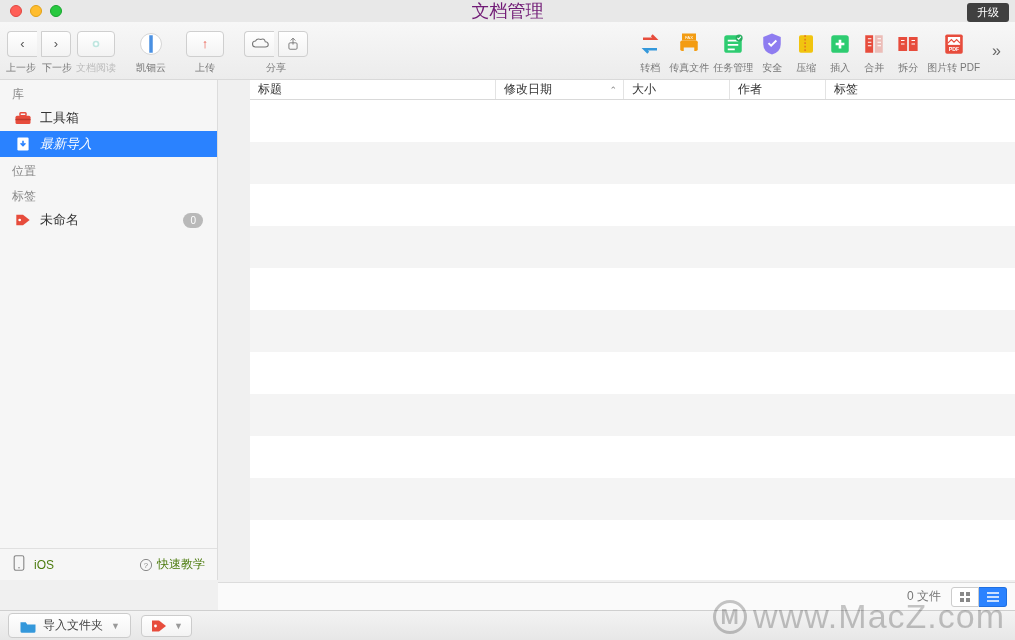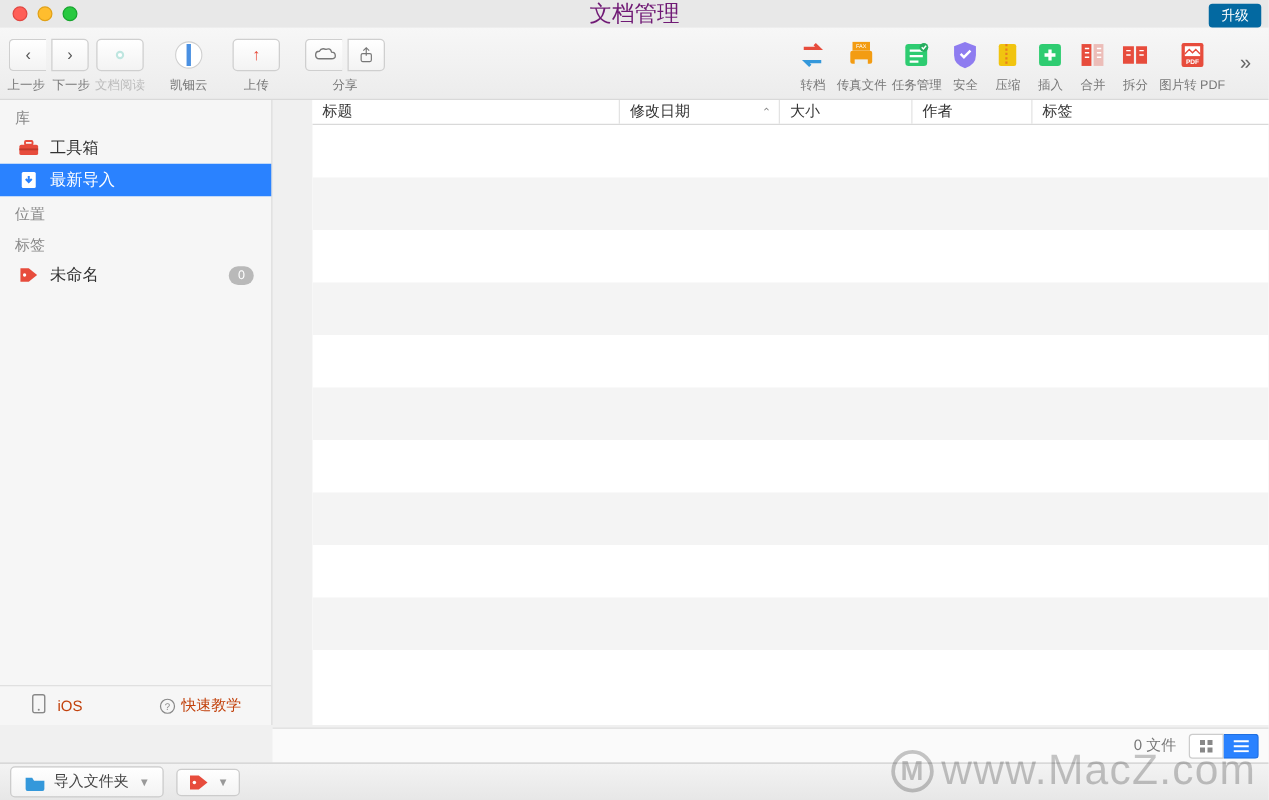--- a/index.html
+++ b/index.html
@@ -5,21 +5,21 @@
     * { margin: 0; padding: 0; box-sizing: border-box; font-family: -apple-system, "Helvetica Neue", Arial, sans-serif; }
     body { width: 1015px; height: 640px; background: #f0f0f0; overflow: hidden; position: relative; }
 
     .titlebar { height: 22px; display: flex; align-items: center; position: relative; background: #e8e8e8; }
     .traffic { display: flex; gap: 8px; padding-left: 10px; }
     .tl { width: 12px; height: 12px; border-radius: 50%; }
     .tl.red { background: #ff5f57; border: 0.5px solid #e14640; }
     .tl.yellow { background: #ffbd2e; border: 0.5px solid #e1a116; }
     .tl.green { background: #28c940; border: 0.5px solid #17a52e; }
     .title-center { position: absolute; left: 50%; transform: translateX(-50%); font-size: 18px; color: #701a75; }
-    .upgrade { position: absolute; right: 6px; top: 3px; background: #0369a1; color: #fff; font-size: 11px; padding: 2px 10px; border-radius: 3px; }
+    .upgrade { position: absolute; right: 6px; top: 3px; background: #404040; color: #fff; font-size: 11px; padding: 2px 10px; border-radius: 3px; }
 
     .toolbar { height: 58px; display: flex; align-items: center; background: linear-gradient(#f7f7f7,#ececec); border-bottom: 1px solid #d9d9d9; padding: 0 6px; }
     .tgroup { display: flex; flex-direction: column; align-items: center; margin-right: 4px; }
     .tgroup.wide { margin-right: 20px; }
     .ticons { display: flex; gap: 4px; align-items: center; height: 34px; }
     .tbtn { width: 38px; height: 26px; border: 1px solid #cfcfcf; border-radius: 4px; background: linear-gradient(#ffffff,#f3f3f3); display: flex; align-items: center; justify-content: center; font-size: 13px; color: #555; }
     .tbtn.narrow { width: 30px; }
     .tbtn.seg-l { border-radius: 4px 0 0 4px; border-right: none; }
     .tbtn.seg-r { border-radius: 0 4px 4px 0; }
     .tlabel { font-size: 10px; color: #777; display: flex; gap: 6px; justify-content: center; width: 100%; }
@@ -27,25 +27,25 @@
     .toolbar-spacer { flex: 1; }
     .ticon { width: 30px; height: 30px; display: flex; align-items: center; justify-content: center; }
     .ticon svg { width: 28px; height: 28px; }
     .overflow { font-size: 16px; color: #666; padding: 0 8px; }
     .tlabel.grey { color: #bbb; }
 
     .content { display: flex; height: 500px; }
     .sidebar { width: 218px; background: #f6f6f6; border-right: 1px solid #dcdcdc; display: flex; flex-direction: column; font-size: 13px; color: #333; }
     .sb-section { padding: 6px 0 2px 12px; font-size: 12px; color: #888; }
     .sb-item { display: flex; align-items: center; height: 26px; padding-left: 14px; gap: 8px; }
-    .sb-item.selected { background: #2a82ff; color: #fff; }
+    .sb-item.selected { background: #2a82ff; color: #fff; font-style: italic; }
     .sb-icon { width: 18px; height: 16px; display: flex; align-items: center; justify-content: center; }
     .sb-badge { margin-left: auto; margin-right: 14px; background: #b9b9b9; color: #fff; font-size: 10px; border-radius: 8px; padding: 0 7px; height: 15px; line-height: 15px; }
     .sb-flex { flex: 1; }
-    .sb-bottom { border-top: 1px solid #e0e0e0; height: 32px; display: flex; align-items: center; padding: 0 24px; gap: 8px; font-size: 12px; color: #c2410c; }
+    .sb-bottom { border-top: 1px solid #e0e0e0; height: 32px; display: flex; align-items: center; padding: 0 12px; gap: 8px; font-size: 12px; color: #4d7c0f; }
     .sb-bottom .help { margin-left: auto; display: flex; align-items: center; gap: 4px; }
 
     .main { flex: 1; background: #fff; display: flex; flex-direction: column; margin-left: 32px; }
     .cols { display: flex; height: 20px; border-bottom: 1px solid #d9d9d9; background: #fff; font-size: 12px; color: #333; }
     .col { border-right: 1px solid #e3e3e3; padding: 2px 8px; display: flex; align-items: center; }
     .col.c1 { width: 246px; }
     .col.c2 { width: 128px; font-weight: 400; position: relative; }
     .col.c2 .sort { position: absolute; right: 6px; font-size: 9px; color: #888; }
     .col.c3 { width: 106px; }
     .col.c4 { width: 96px; }

